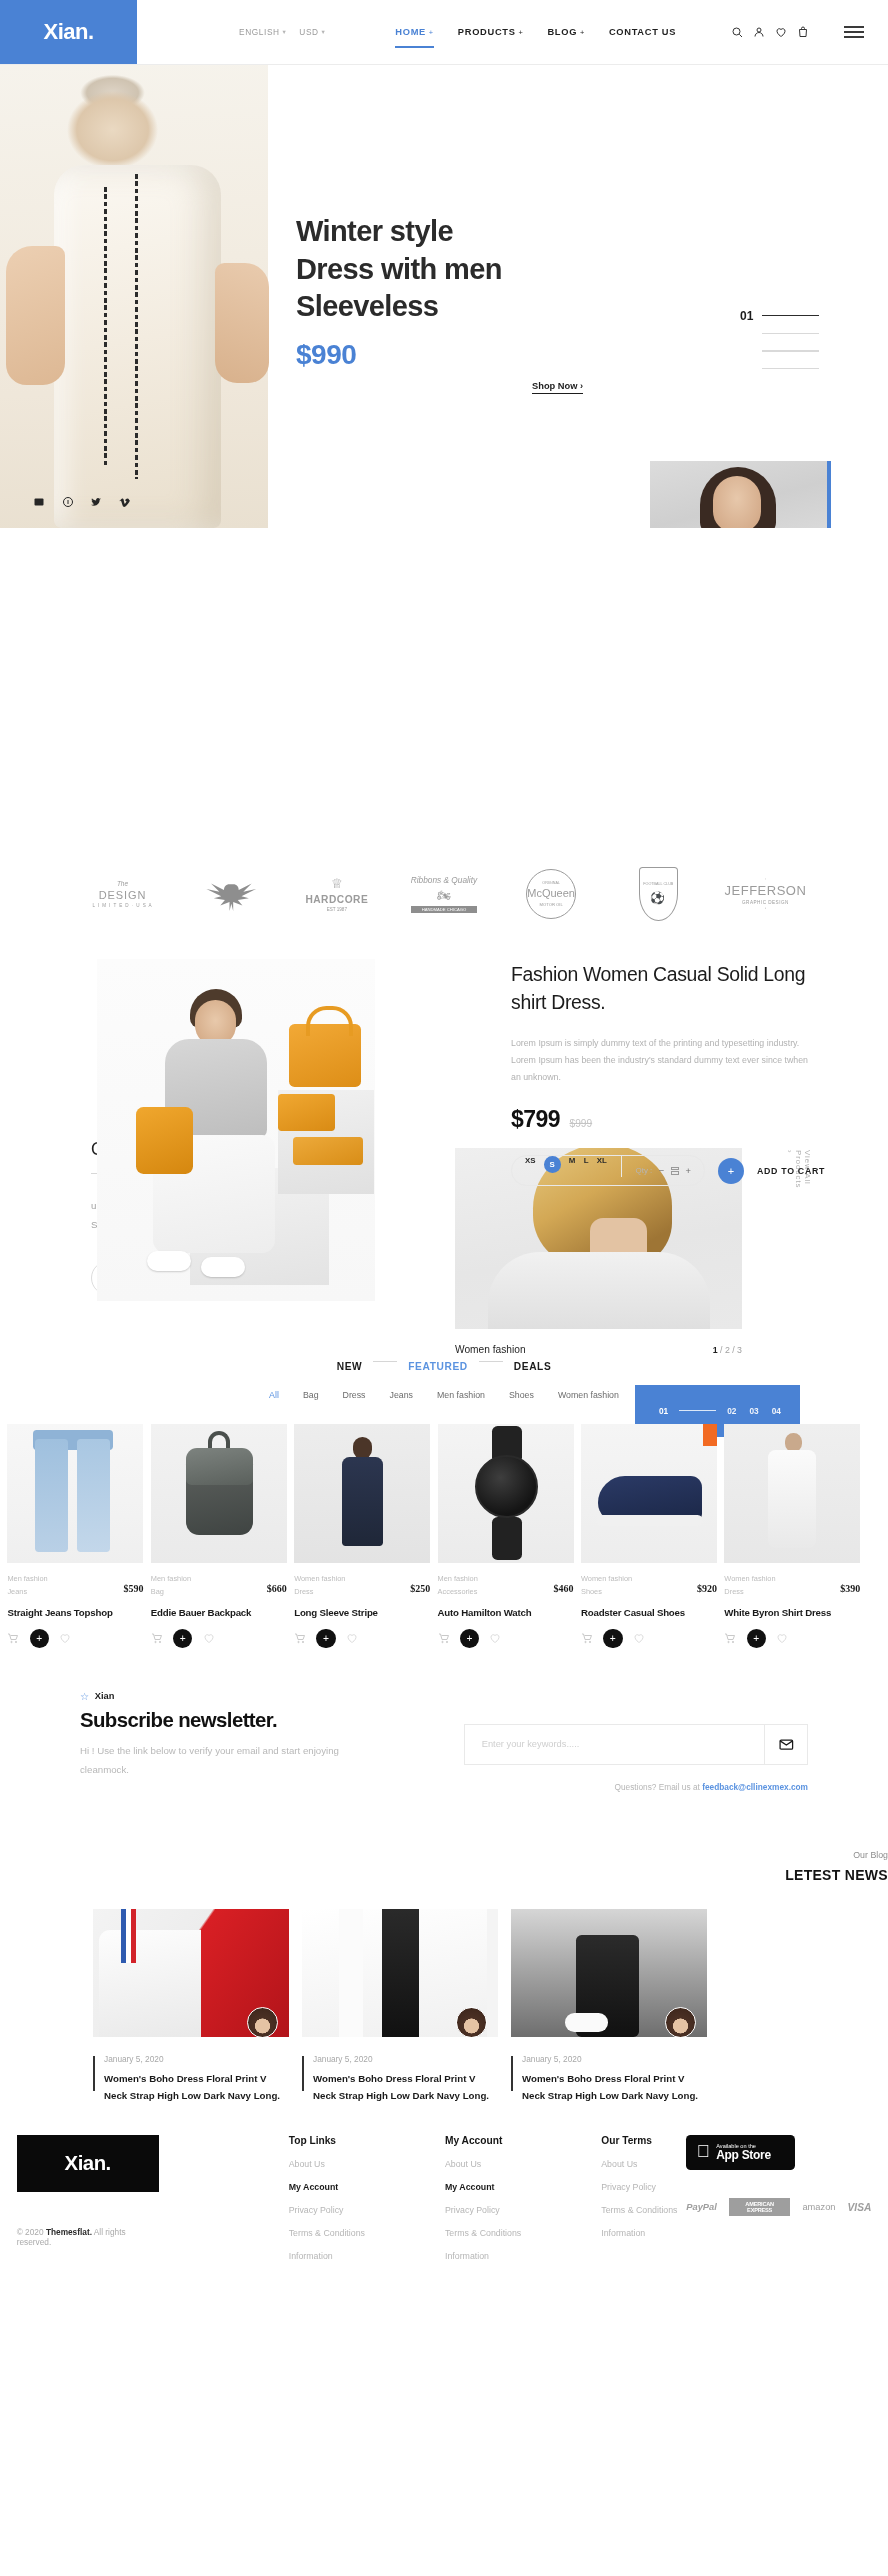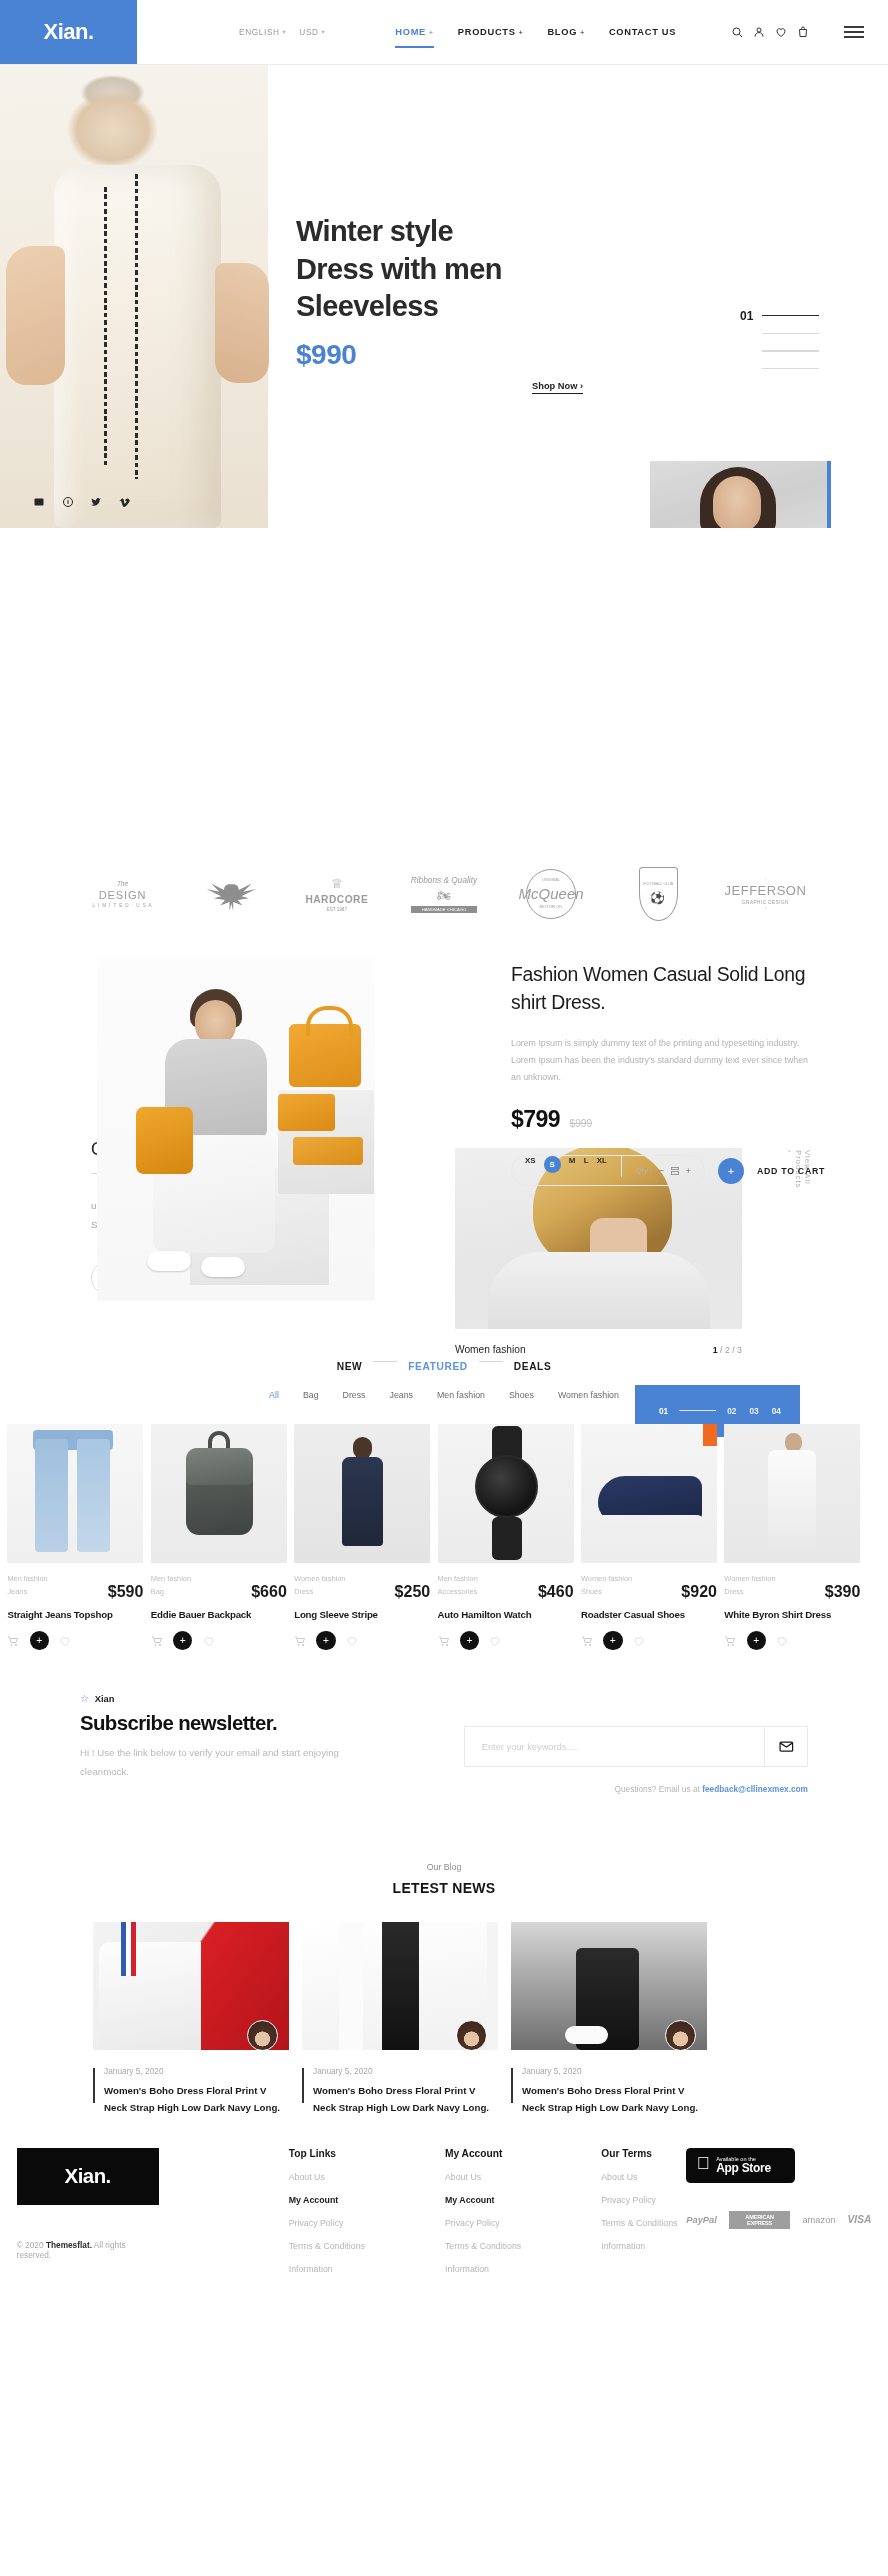--- a/index.html
+++ b/index.html
@@ -211,21 +211,21 @@
   .filters { margin-top: 18.5px; display: flex; align-items: flex-end; justify-content: center; gap: 24px; }
   .filter { font-size: 8.8px; color: #6c6c6c; }
   .filter.active { color: #5b93e0; }
 
   
   .grid { display: flex; margin-top: 24px; padding: 0 7.4px; gap: 7.4px; }
   .card { width: 136px; }
   .card-img { width: 136px; height: 139px; position: relative; overflow: hidden; }
   .card-meta { display: flex; justify-content: space-between; align-items: flex-start; margin-top: 10.2px; }
   .cm-left { font-size: 7.4px; color: #bdbdbd; line-height: 1.75; }
-  .cm-price { font-size: 16px; font-weight: bold; color: #1a1a1a; padding-top: 10.2px; }
+  .cm-price { font-size: 10px; font-weight: bold; color: #1a1a1a; padding-top: 10.2px; font-family: Liberation Serif, serif; }
   .card-name { font-size: 9.7px; font-weight: bold; color: #1a1a1a; margin-top: 7.4px; letter-spacing:-0.2px; }
   .card-acts { display: flex; align-items: center; gap: 10.2px; margin-top: 11px; }
   .ic-cart { width: 12px; height: 12px; color: #c9c9c9; }
   .ic-add { width: 19.4px; height: 19.4px; border-radius: 50%; background: #111; color: #fff;
     display: flex; align-items: center; justify-content: center; font-size: 10.2px; }
   .ic-heart { width: 12px; height: 12px; color: #dcdcdc; }
   .badge-new { position: absolute; right: 0; top: 0; width: 14px; height: 22px; background: #f26a22; }
 
   
   .art { position:absolute; inset:0; }
@@ -272,21 +272,21 @@
     flex: 1; height: 41px; border: 0.9px solid #e9e9e9; border-right: none; padding: 0 16.7px;
     font-size: 9.3px; color: #9a9a9a; font-family: "Liberation Sans", sans-serif; outline: none; background:#fff;
   }
   .news-input::placeholder { color: #cfcfcf; }
   .news-send { width: 44px; height: 41px; border: 0.9px solid #e9e9e9; background: #fff;
     display: flex; align-items: center; justify-content: center; }
   .news-q { position: absolute; right: 80px; top: 91px; font-size: 8.3px; color: #b6b6b6; }
   .news-q a { color: #5b93e0; font-weight: bold; text-decoration: none; }
 
   
-  .blog-head { text-align: center; margin-top: 21px; }
+  .blog-head { text-align: right; margin-top: 11px; }
   .blog-kicker { font-size: 8.8px; color: #8d8d8d; }
   .blog-title { font-size: 14px; font-weight: bold; color: #141414; margin-top: 7.4px; letter-spacing: 0.3px; }
   .blog-grid { display: flex; gap: 13px; padding: 0 93px; margin-top: 26px; }
   .post { width: 196px; position: relative; }
   .post-img { width: 196px; height: 128px; overflow: hidden; position: relative; }
   .p1 { background: linear-gradient(125deg,#f3f3f3 0%, #ededed 42%, #d81f24 43%, #b2141a 100%); }
   .p1::after { content:""; position:absolute; left: 5.6px; top: 20.4px; width: 102px; height: 109px;
     background: linear-gradient(170deg,#fdfdfd,#e9e9e9); border-radius: 11px 0 0 0; }
   .p1::before { content:""; position:absolute; left: 28px; top: 0; width: 15px; height: 54px;
     background: linear-gradient(90deg,#2f5bb0 0 4.6px,#ffffff 4.6px 10.2px,#d2232a 10.2px 15px); z-index:3; }
@@ -495,21 +495,21 @@
   <div class="brand">
     <div>
         <div style="font-size:8.3px;font-style:italic;">Ribbons &amp; Quality</div>
         <div style="font-size:11px;margin:1.9px 0;">🏍</div>
         <div style="font-size:4.2px;background:#8e8e8e;color:#fff;padding:0.9px 2.8px;">HANDMADE CHICAGO</div>
       </div>
   </div>
   <div class="brand">
     <div style="width:50px;height:50px;border:1.4px solid #9b9b9b;border-radius:50%;display:flex;align-items:center;justify-content:center;flex-direction:column;">
       <div style="font-size:3.7px;">ORIGINAL</div>
-        <div style="font-size:15px;font-style:italic;">McQueen</div>
+        <div style="font-size:11px;">McQueen</div>
         <div style="font-size:4.2px;">MOTOR OIL</div>
     </div>
   </div>
   <div class="brand">
     <div style="width:39px;height:54px;border:1.4px solid #9b9b9b;border-radius:3.7px 3.7px 50% 50%;display:flex;align-items:center;justify-content:center;flex-direction:column;gap:2.8px;">
       <div style="font-size:3.7px;">FOOTBALL CLUB</div>
         <div style="font-size:12px;">⚽</div>
     </div>
   </div>
   <div class="brand">

